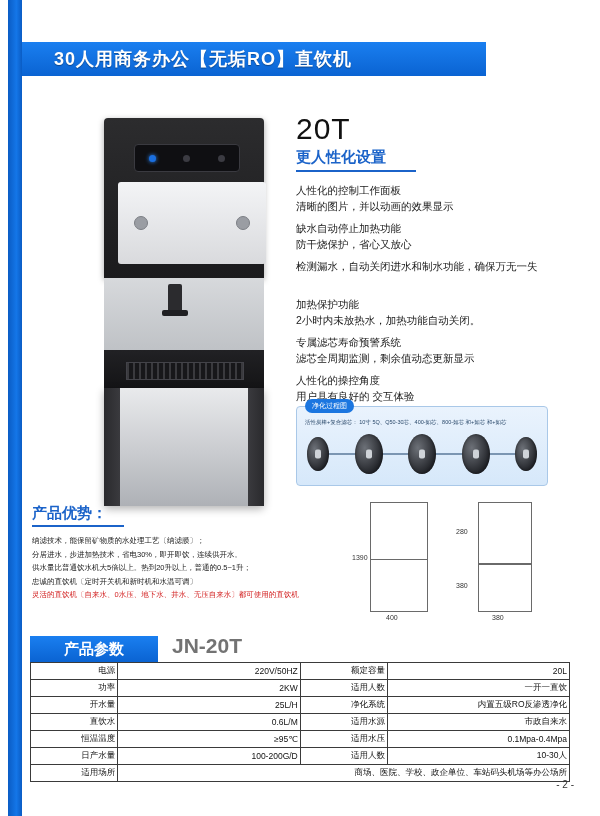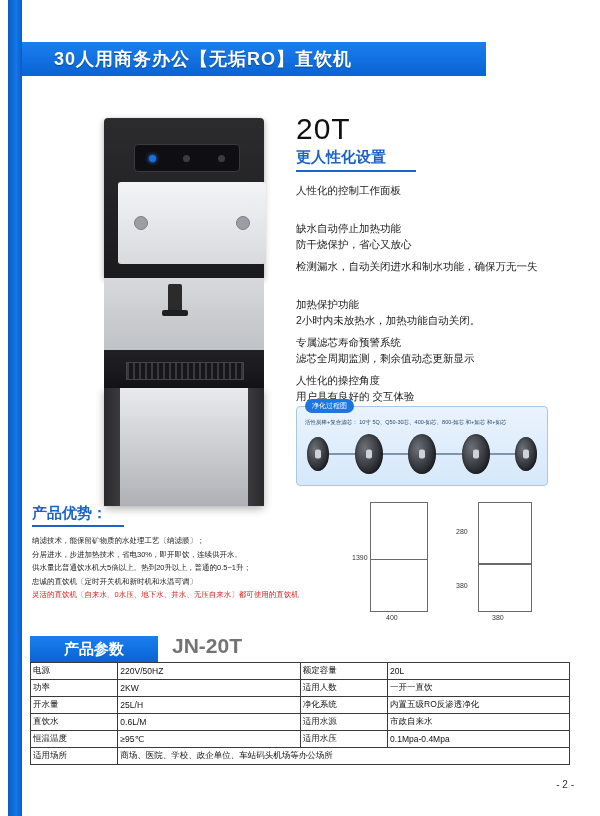--- a/index.html
+++ b/index.html
@@ -172,21 +172,21 @@
     display:flex;align-items:center;justify-content:center;
   }
   .param-model{
     position:absolute;left:172px;top:634px;font-size:21px;font-weight:bold;color:#737373;
   }
   table.params{
     position:absolute;left:30px;top:662px;width:540px;
     border-collapse:collapse;font-size:8.5px;color:#111;
   }
   table.params td{
-    border:1px solid #3a3a3a;height:16px;text-align:left;padding:0 2px;
+    border:1px solid #3a3a3a;height:16px;text-align:right;padding:0 2px;
   }
   table.params td.k{width:86px;background:#fff;font-weight:normal;}
   table.params td.v{width:184px;}
   .page-num{
     position:absolute;right:26px;bottom:26px;font-size:10px;color:#333;
   }
 </style>
 </head>
 <body>
 
@@ -217,20 +217,21 @@
     </div>
     <div class="mach-base"></div>
   </div>
 
   <div class="model">20T</div>
   <div class="sub-head">更人性化设置</div>
   <div class="sub-head-underline"></div>
 
   <div class="feat" style="top:182px">
     <span class="l1">人性化的控制工作面板</span>
+    <span class="l1">清晰的图片，并以动画的效果显示</span>
   </div>
   <div class="feat" style="top:220px">
     <span class="l1">缺水自动停止加热功能</span>
     <span class="l1">防干烧保护，省心又放心</span>
   </div>
   <div class="feat" style="top:258px">
     <span class="l1">检测漏水，自动关闭进水和制水功能，确保万无一失</span>
   </div>
   <div class="feat" style="top:296px">
     <span class="l1">加热保护功能</span>
@@ -310,20 +311,26 @@
       <td class="k">适用水源</td>
       <td class="v">市政自来水</td>
     </tr>
     <tr>
       <td class="k">恒温温度</td>
       <td class="v">≥95℃</td>
       <td class="k">适用水压</td>
       <td class="v">0.1Mpa-0.4Mpa</td>
     </tr>
     <tr>
+      <td class="k">日产水量</td>
+      <td class="v">100-200G/D</td>
+      <td class="k">适用人数</td>
+      <td class="v">10-30人</td>
+    </tr>
+    <tr>
       <td class="k">适用场所</td>
       <td colspan="3">商场、医院、学校、政企单位、车站码头机场等办公场所</td>
     </tr>
   </tbody>
     </table>
 
   <div class="page-num">- 2 -</div>
 </div>
 
 </body></html>

